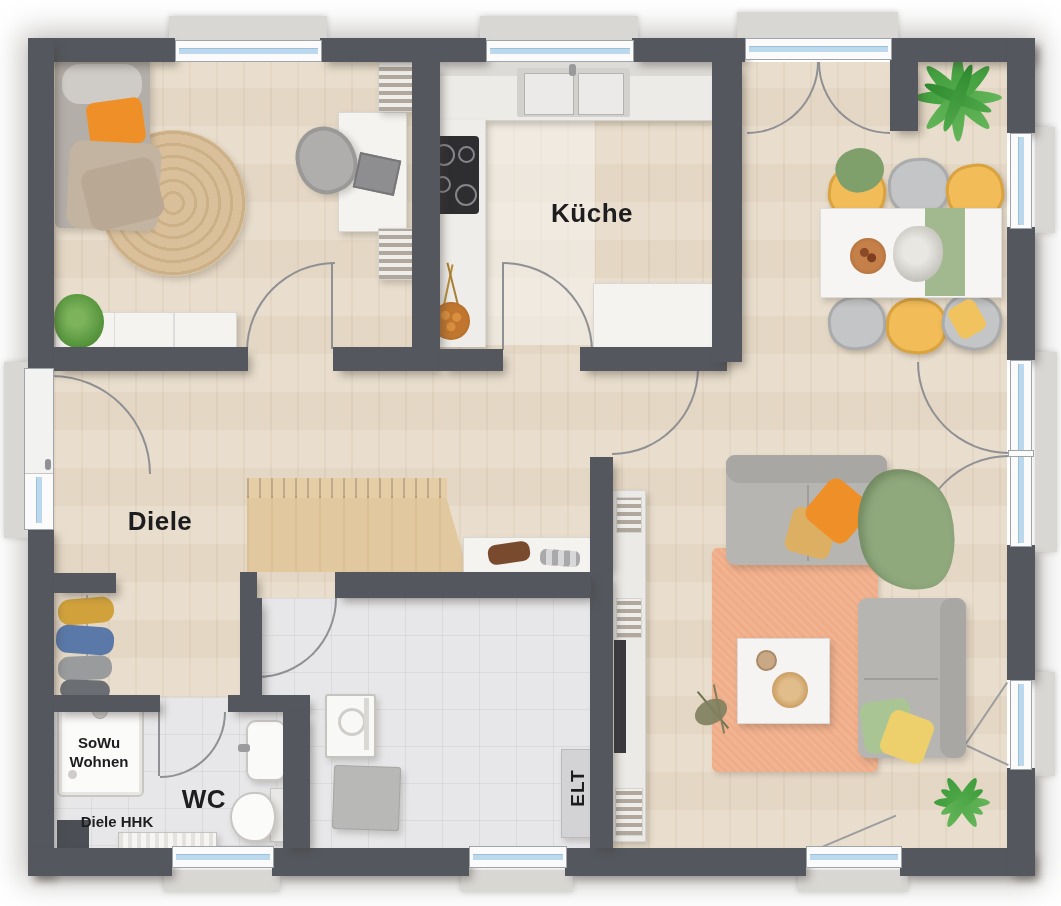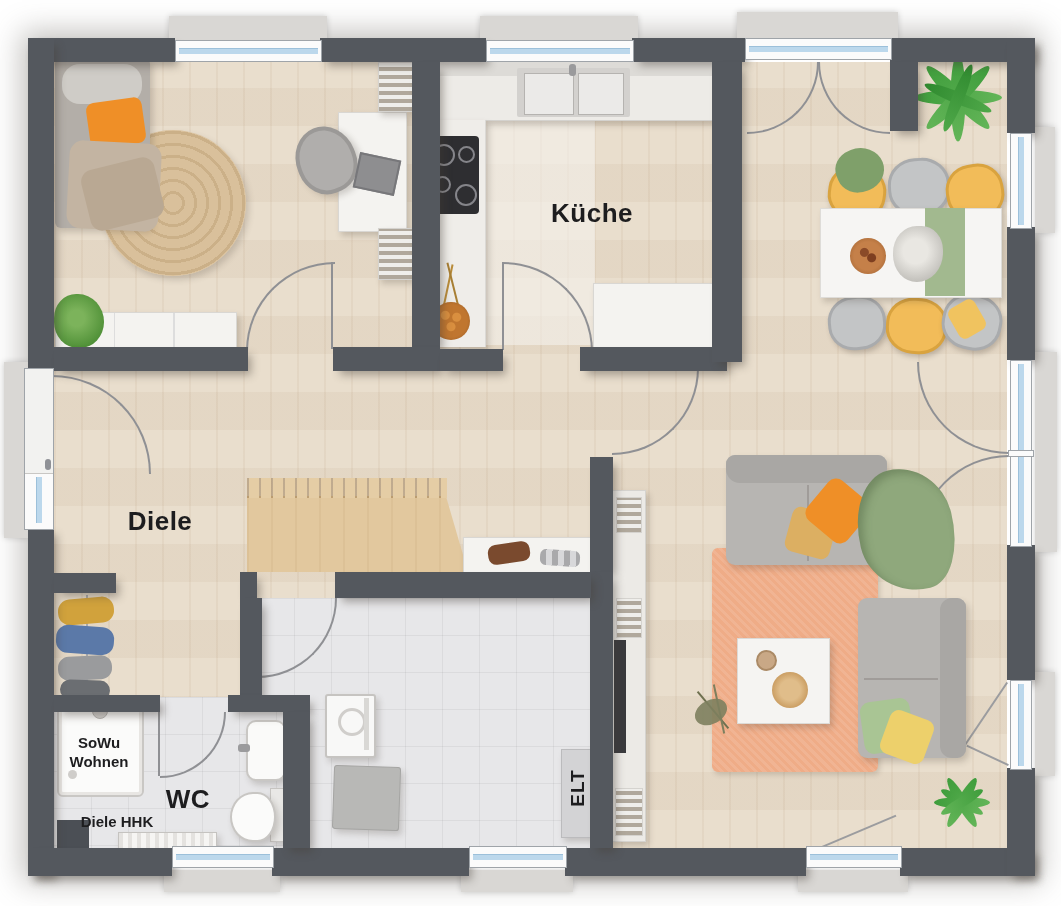--- a/index.html
+++ b/index.html
@@ -268,21 +268,21 @@
     <div class="pleaf" style="position:absolute;left:2px;top:38px;width:88px;height:15px;transform:rotate(0deg);"></div>
     <div class="pleaf" style="position:absolute;left:2px;top:38px;width:88px;height:15px;transform:rotate(45deg);"></div>
     <div class="pleaf" style="position:absolute;left:2px;top:38px;width:88px;height:15px;transform:rotate(90deg);"></div>
     <div class="pleaf" style="position:absolute;left:2px;top:38px;width:88px;height:15px;transform:rotate(135deg);"></div>
     <div class="pleaf" style="position:absolute;left:10px;top:40px;width:72px;height:12px;transform:rotate(22deg);background:linear-gradient(90deg,#2f8a2f,#4fa849);"></div>
     <div class="pleaf" style="position:absolute;left:10px;top:40px;width:72px;height:12px;transform:rotate(112deg);background:linear-gradient(90deg,#2f8a2f,#4fa849);"></div>
   </div>
 
   <div class="lbl" style="left:530px;top:198px;width:124px;">Küche</div>
   <div class="lbl" style="left:100px;top:506px;width:120px;">Diele</div>
-  <div class="lbl" style="left:158px;top:784px;width:60px;">WC</div>
+  <div class="lbl" style="left:174px;top:784px;width:60px;">WC</div>
   <div class="lbl" style="left:556px;top:777px;width:44px;font-size:19px;transform:rotate(-90deg);letter-spacing:1px;">ELT</div>
   <div class="lbl-sm" style="left:57px;top:733px;width:84px;">
     <div>SoWu</div>
     <div>Wohnen</div>
   </div>
   <div class="lbl-sm" style="left:62px;top:812px;width:110px;">Diele HHK</div>
 
 </div>
 
 </body></html>

